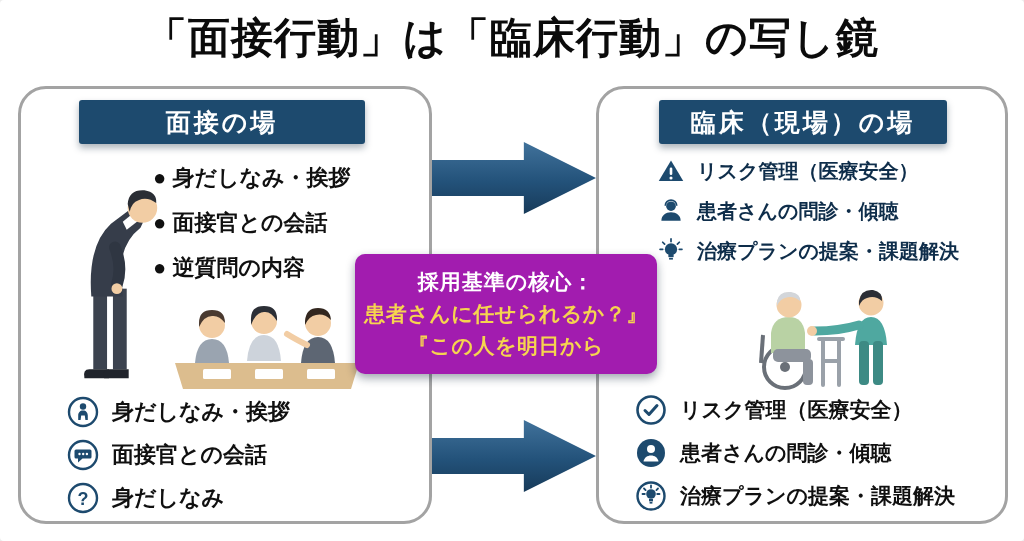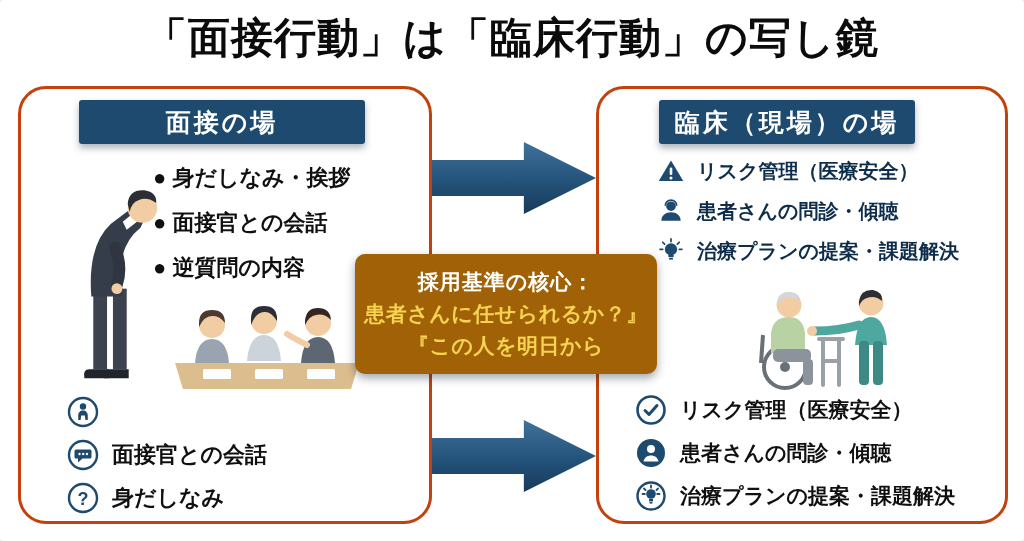--- a/index.html
+++ b/index.html
@@ -4,30 +4,30 @@
 <style>
   * { margin:0; padding:0; box-sizing:border-box; }
   html,body { width:1024px; height:541px; }
   body { background:#ececec; font-family:"Liberation Sans","DejaVu Sans",sans-serif; overflow:hidden; }
   .canvas { position:relative; width:1024px; height:541px; background:#ffffff; border-radius:4px; overflow:hidden; }
 
   .title { position:absolute; top:10px; left:0; width:100%; text-align:center;
            font-size:42px; font-weight:900; color:#0b0b0b; letter-spacing:1px; }
 
   .panel { position:absolute; top:86px; height:438px; background:#fff;
-           border:3px solid #c2410c; border-radius:28px; }
+           border:3px solid #a3a3a3; border-radius:28px; }
   #panel-left  { left:18px;  width:414px; }
   #panel-right { left:596px; width:412px; }
 
   .panel-header { position:absolute; height:44px; background:#1d4a6e; color:#fff;
                   font-size:25px; font-weight:800; display:flex; align-items:center;
                   justify-content:center; border-radius:3px; letter-spacing:3px;
                   box-shadow:0 4px 7px rgba(20,40,60,.35); }
   #panel-left  .panel-header { left:58px; top:11px; width:286px; }
-  #panel-right .panel-header { left:60px; top:11px; width:256px; }
+  #panel-right .panel-header { left:60px; top:11px; width:288px; }
 
   .bullets { position:absolute; left:118px; top:66px; }
   .bullet-row { height:45px; display:flex; align-items:center;
                 font-size:22px; font-weight:800; color:#101010;margin-left:14px; }
 
   .checklist { position:absolute; display:flex; flex-direction:column; gap:8px; }
   #panel-left  .checklist { left:46px; top:305px; }
   #panel-right .checklist { left:36px; top:303px; }
   .check-row { display:flex; align-items:center; gap:13px; height:35px; }
   .check-row .label { font-size:22px; font-weight:800; color:#101010; white-space:nowrap; }
@@ -47,21 +47,21 @@
   #elder-care      { left:138px; top:186px; width:176px; height:118px; }
   .illus svg { width:100%; height:100%; display:block; }
 
   .flow-arrow { position:absolute; left:432px; width:164px; height:72px; z-index:2;
     background:linear-gradient(180deg,#41729b 0%,#23527a 55%,#173a59 100%);
     clip-path:polygon(0 25%,56% 25%,56% 0,100% 50%,56% 100%,56% 75%,0 75%); }
   #arrow-top    { top:142px; }
   #arrow-bottom { top:420px; }
 
   .center-box { position:absolute; left:355px; top:254px; width:302px; height:120px;
-    background:#a16207; border-radius:10px; box-shadow:0 4px 10px rgba(10,30,50,.4);
+    background:#a21caf; border-radius:10px; box-shadow:0 4px 10px rgba(10,30,50,.4);
     display:flex; flex-direction:column; align-items:center; justify-content:center;
     gap:4px; z-index:5; }
   .center-box .heading { color:#ffffff; font-size:21px; font-weight:800; letter-spacing:1px; }
   .center-box .quote   { color:#f6d44f; font-size:21px; font-weight:800; letter-spacing:0.5px; }
 </style>
 </head>
 <body>
 
 <div class="canvas">
 
@@ -112,20 +112,21 @@
 
     <div class="checklist">
       <div class="check-row">
         <span class="icon-32">
           <svg viewBox="0 0 32 32">
               <circle cx="16" cy="16" r="14" fill="none" stroke="#1d4a6e" stroke-width="2.4"></circle>
               <circle cx="16" cy="10.5" r="3.2" fill="#1d4a6e"></circle>
               <path d="M16 14.5c-3 0-4.8 2.1-4.8 5V24h2.4l.6-4.6h3.6l.6 4.6h2.4v-4.5c0-2.9-1.8-5-4.8-5z" fill="#1d4a6e"></path>
             </svg>
         </span>
+        <span class="label">身だしなみ・挨拶</span>
       </div>
       <div class="check-row">
         <span class="icon-32">
           <svg viewBox="0 0 32 32">
               <circle cx="16" cy="16" r="14" fill="none" stroke="#1d4a6e" stroke-width="2.4"></circle>
               <path d="M9 10.5 h14 a1.5 1.5 0 0 1 1.5 1.5 v6 a1.5 1.5 0 0 1 -1.5 1.5 H15.5 l-4.5 4 v-4 H9 a1.5 1.5 0 0 1 -1.5 -1.5 v-6 A1.5 1.5 0 0 1 9 10.5 z" fill="#1d4a6e"></path>
               <circle cx="12.5" cy="15" r="1.2" fill="#ffffff"></circle>
               <circle cx="16.2" cy="15" r="1.2" fill="#ffffff"></circle>
               <circle cx="19.9" cy="15" r="1.2" fill="#ffffff"></circle>
             </svg>

